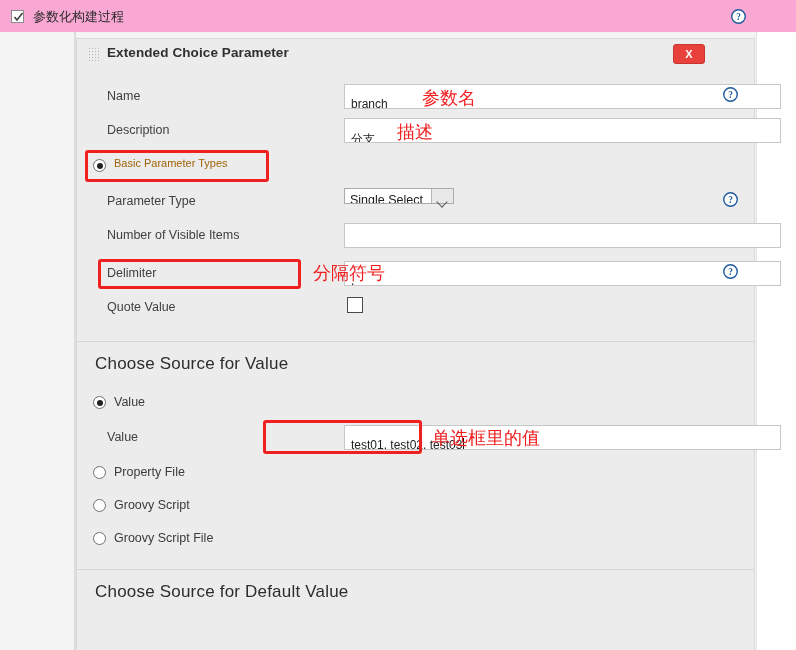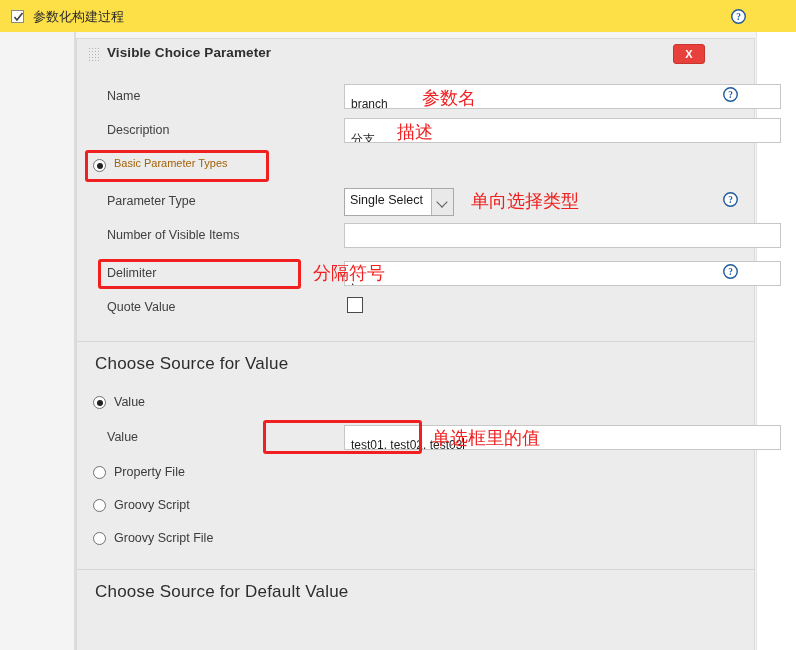--- a/index.html
+++ b/index.html
@@ -15,21 +15,21 @@
     color: #333333;
     overflow: hidden;
     position: relative;
   }
 
   
   .topbar {
     position: absolute;
     left: 0; top: 0;
     width: 796px; height: 32px;
-    background: #fde047;
+    background: #f9a8d4;
     border-bottom: 1px solid #e8e8e8;
   }
   .topbar-check {
     position: absolute;
     left: 11px; top: 10px;
     width: 13px; height: 13px;
     border: 1px solid #8a8a8a;
     background: #ffffff;
     box-sizing: border-box;
   }
@@ -219,21 +219,21 @@
     position: absolute;
     left: 37px; top: 9px;
     font-size: 11px;
     color: #a16207;
   }
 
   
   .select {
     position: absolute;
     left: 267px; top: 3px;
-    width: 110px; height: 28px;
+    width: 110px; height: 16px;
     background: #ffffff;
     border: 1px solid #a9a9a9;
     box-sizing: border-box;
     display: flex;
     cursor: pointer;
   }
   .select .sel-text {
     flex: 1;
     font-size: 12.5px;
     color: #1a1a1a;
@@ -342,21 +342,21 @@
         <i style="left:9px;top:6px"></i>
       <i style="left:0;top:9px"></i>
         <i style="left:3px;top:9px"></i>
         <i style="left:6px;top:9px"></i>
         <i style="left:9px;top:9px"></i>
       <i style="left:0;top:12px"></i>
         <i style="left:3px;top:12px"></i>
         <i style="left:6px;top:12px"></i>
         <i style="left:9px;top:12px"></i>
     </div>
-    <div class="panel-title">Visible Choice Parameter</div>
+    <div class="panel-title">Extended Choice Parameter</div>
     <div class="close-btn">X</div>
   </div>
 
   <div class="spacer-sm"></div>
 
   <div class="row">
     <div class="label">Name</div>
     <div class="field field-full">branch</div>
     <div class="help-slot">
       <span class="help-icon">
@@ -390,21 +390,20 @@
       <div class="sel-arrow"></div>
     </div>
     <div class="help-slot">
       <span class="help-icon">
         <svg width="15" height="15" viewBox="0 0 16 16">
           <circle cx="8" cy="8" r="7.2" fill="#ffffff" stroke="#1f5b9e" stroke-width="1.5"></circle>
           <text x="8" y="11.6" font-size="10" font-family="Liberation Serif, serif" font-weight="bold" fill="#1f5b9e" text-anchor="middle">?</text>
         </svg>
       </span>
     </div>
-    <div class="anno" style="left:394px; top:4px;">单向选择类型</div>
   </div>
 
   <div class="row">
     <div class="label">Number of Visible Items</div>
     <div class="field field-full"></div>
   </div>
 
   <div class="spacer-xs"></div>
 
   <div class="row">

